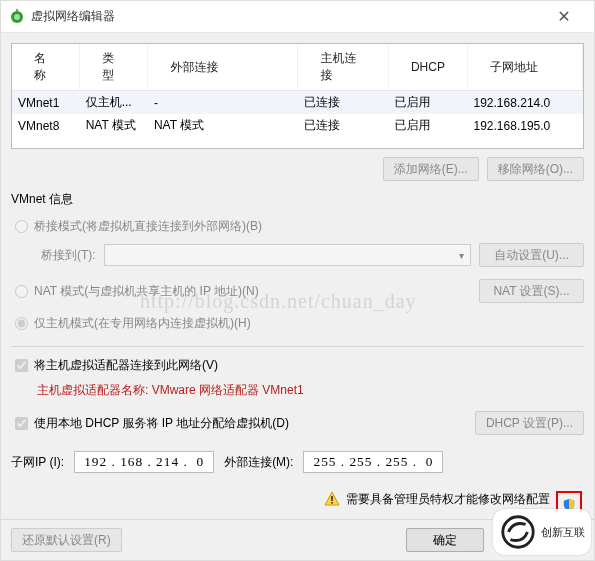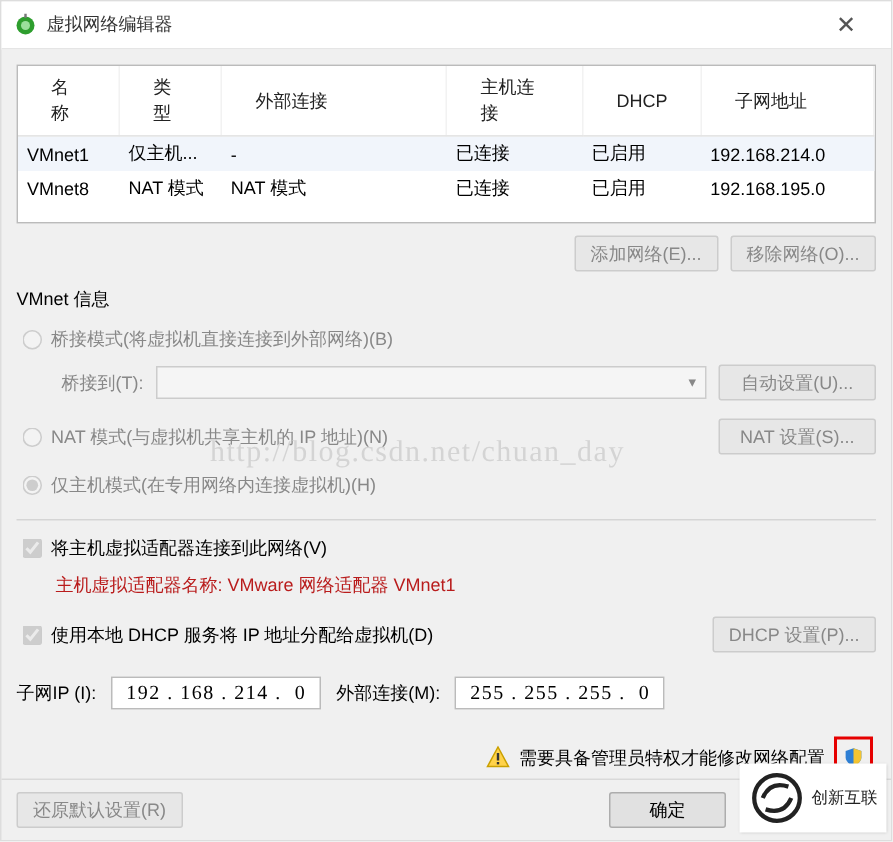--- a/index.html
+++ b/index.html
@@ -21,27 +21,27 @@
 .fieldlabel { font-size: 12px; margin: 10px 0 4px; }
 .radio-line, .check-line { display: flex; align-items: center; gap: 6px; margin: 6px 0 6px 4px; font-size: 12px; }
 .radio-line input, .check-line input { accent-color: #333; }
 .radio-line.disabled, .sub-line.disabled { color: #888; }
 .sub-line { display: flex; align-items: center; gap: 8px; margin: 2px 0 6px 30px; }
 .select { flex: 1; height: 22px; border: 1px solid #ccc; background: #f5f5f5; display: flex; align-items: center; justify-content: space-between; padding: 0 6px; color: #888; }
 .select .arrow { font-size: 10px; color: #888; }
 .right-btn { min-width: 105px; }
 .ip-row { display: flex; align-items: center; gap: 10px; margin-top: 10px; flex-wrap: wrap; }
 .ip-input { height: 22px; width: 140px; border: 1px solid #bbb; background: #fff; text-align: center; font-family: Tahoma; letter-spacing: 1px; padding: 0 4px; }
-.admin-line { display: flex; justify-content: flex-end; align-items: center; gap: 6px; margin-top: 18px; padding-right: 2px; }
+.admin-line { display: flex; justify-content: flex-end; gap: 6px; margin-top: 18px; padding-right: 2px; }
 .warn-icon { width: 16px; height: 16px; }
 .red-box { border: 2px solid #e60000; padding: 2px 4px; height: 28px; display: inline-flex; align-items: center; }
 .shield-btn { height: 22px; display: inline-flex; align-items: center; gap: 4px; }
 .bottom-bar { border-top: 1px solid #d9d9d9; padding: 8px 10px; display: flex; align-items: center; gap: 22px; justify-content: flex-end; }
 .bottom-bar .restore { margin-right: auto; }
-.logo-ov { position: absolute; right: 4px; bottom: 6px; width: 98px; height: 46px; background: #fff; border-radius: 0; display: flex; align-items: center; justify-content: center; box-shadow: 0 0 2px rgba(0,0,0,0.2); pointer-events: none; }
+.logo-ov { position: absolute; right: 4px; bottom: 6px; width: 98px; height: 46px; background: #fff; border-radius: 12px; display: flex; align-items: center; justify-content: center; box-shadow: 0 0 2px rgba(0,0,0,0.2); pointer-events: none; }
 .logo-ov svg { width: 38px; height: 38px; }
 .logo-text { font-size: 11px; line-height: 1.1; margin-left: 4px; color: #222; }
 .sep-line { border-top: 1px solid #d5d5d5; margin: 8px 0 4px; }
 .watermark { position: absolute; left: 140px; top: 290px; color: #d4d4d4; font-family: Tahoma; font-size: 20px; letter-spacing: 1px; pointer-events: none; }
 </style>
 </head>
 <body>
 
 <div class="window">
 

